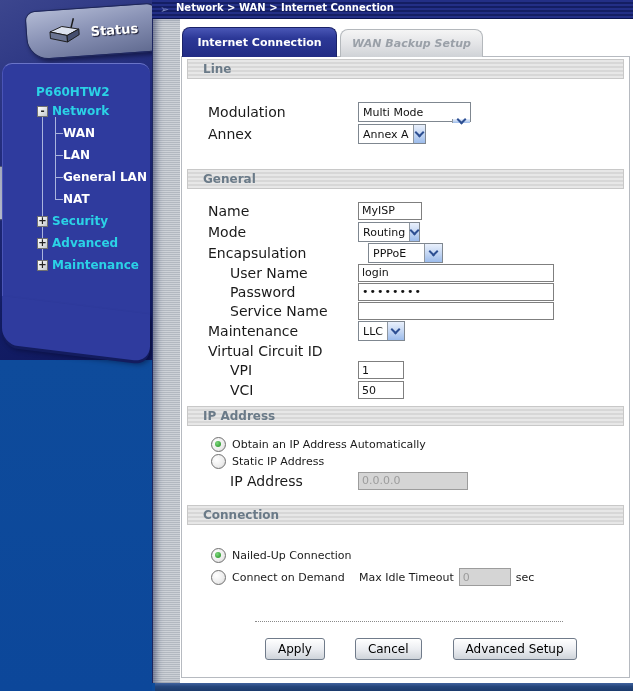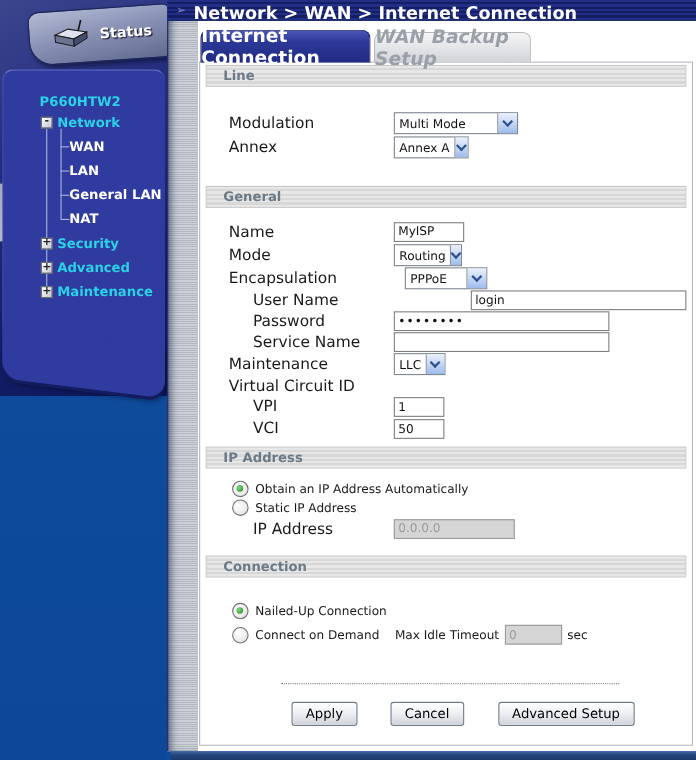--- a/index.html
+++ b/index.html
@@ -38,30 +38,30 @@
   .pm-box{position:absolute;width:11px;height:11px;box-sizing:border-box;
     background:linear-gradient(135deg,#ffffff 0%,#c4c8cc 100%);
     border:1px solid #707070;color:#222;font-size:10px;line-height:8px;
     text-align:center;font-weight:bold;cursor:pointer;}
   
   #crumbbar{position:absolute;left:152px;top:0;width:481px;height:19px;
     background:repeating-linear-gradient(180deg,#232f86 0 2px,#141e63 2px 4px);
     border-bottom:1px solid #0c1450;box-sizing:border-box;}
   #crumbbar .crumb-icon{position:absolute;left:8px;top:3px;color:#7e8ac0;font-size:11px;}
   #crumbbar .crumb-text{position:absolute;left:24px;top:2px;color:#ffffff;
-    font-weight:bold;font-size:16px;white-space:nowrap;}
+    font-weight:bold;font-size:10px;white-space:nowrap;}
   
   #gutter{position:absolute;left:152px;top:19px;width:28px;height:664px;
     background:repeating-linear-gradient(180deg,#cdd1d7 0 1px,#b2b8c0 1px 2px);
     box-shadow:inset 7px 0 7px -3px rgba(10,20,70,.5),inset 1px 0 0 #2a3170;}
   
   #main{position:absolute;left:180px;top:19px;width:453px;height:664px;background:#ffffff;}
   #tabs{position:absolute;left:2px;top:8px;height:30px;display:flex;gap:3px;align-items:flex-end;z-index:3;}
   .tab{box-sizing:border-box;border-radius:8px 8px 0 0;display:flex;align-items:center;
-    justify-content:center;font-weight:bold;font-size:17px;cursor:pointer;}
+    justify-content:center;font-weight:bold;font-size:11px;cursor:pointer;}
   .tab.active{width:155px;height:30px;color:#fff;
     background:linear-gradient(180deg,#4a57b6 0%,#2c3897 35%,#212b84 100%);
     border:1px solid #1a2268;border-bottom:none;}
   .tab.inactive{height:28px;color:#9aa0a8;
     background:linear-gradient(180deg,#f5f5f5 0%,#e2e3e6 55%,#cfd2d6 100%);
     border:1px solid #b4b8bc;border-bottom:none;}
   .tab.t2{width:137px;} .tab.t3{width:143px;font-style:italic;}
   #panel{position:absolute;left:1px;top:37px;width:449px;height:622px;background:#fff;
     border:1px solid #b6bac0;box-sizing:border-box;padding:2px 5px;z-index:2;}
   .sec-bar{height:20px;box-sizing:border-box;
@@ -165,21 +165,21 @@
     <div class="tab active">Internet Connection</div>
     <div class="tab inactive t3">WAN Backup Setup</div>
   </div>
 
   <div id="panel">
 
     <div class="sec-bar">Line</div>
     <div class="gap" style="height:22px;"></div>
     <div class="row" style="height:22px;">
       <span class="lbl">Modulation</span>
-      <span class="sel" style="width:113px;">
+      <span class="sel" style="width:113px;flex-direction:column;">
         <span class="txt">Multi Mode</span>
         <span class="arw">
             <span class="chev"></span>
           </span>
       </span>
     </div>
     <div class="row" style="height:22px;">
       <span class="lbl">Annex</span>
       <span class="sel" style="width:68px;">
         <span class="txt">Annex A</span>
@@ -207,21 +207,21 @@
     </div>
     <div class="row" style="height:21px;">
       <span class="lbl">Encapsulation</span>
       <span class="sel" style="width:75px;margin-left:10px;">
         <span class="txt">PPPoE</span>
         <span class="arw">
             <span class="chev"></span>
           </span>
       </span>
     </div>
-    <div class="row" style="height:19px;justify-content:space-between;">
+    <div class="row" style="height:19px;">
       <span class="lbl ind">User Name</span>
       <input class="inp" style="width: 196px;" value="login">
     </div>
     <div class="row" style="height:19px;">
       <span class="lbl ind">Password</span>
       <input class="inp" style="width: 196px; letter-spacing: 1px;" value="••••••••">
     </div>
     <div class="row" style="height:19px;">
       <span class="lbl ind">Service Name</span>
       <input class="inp" style="width: 196px;" value="">

